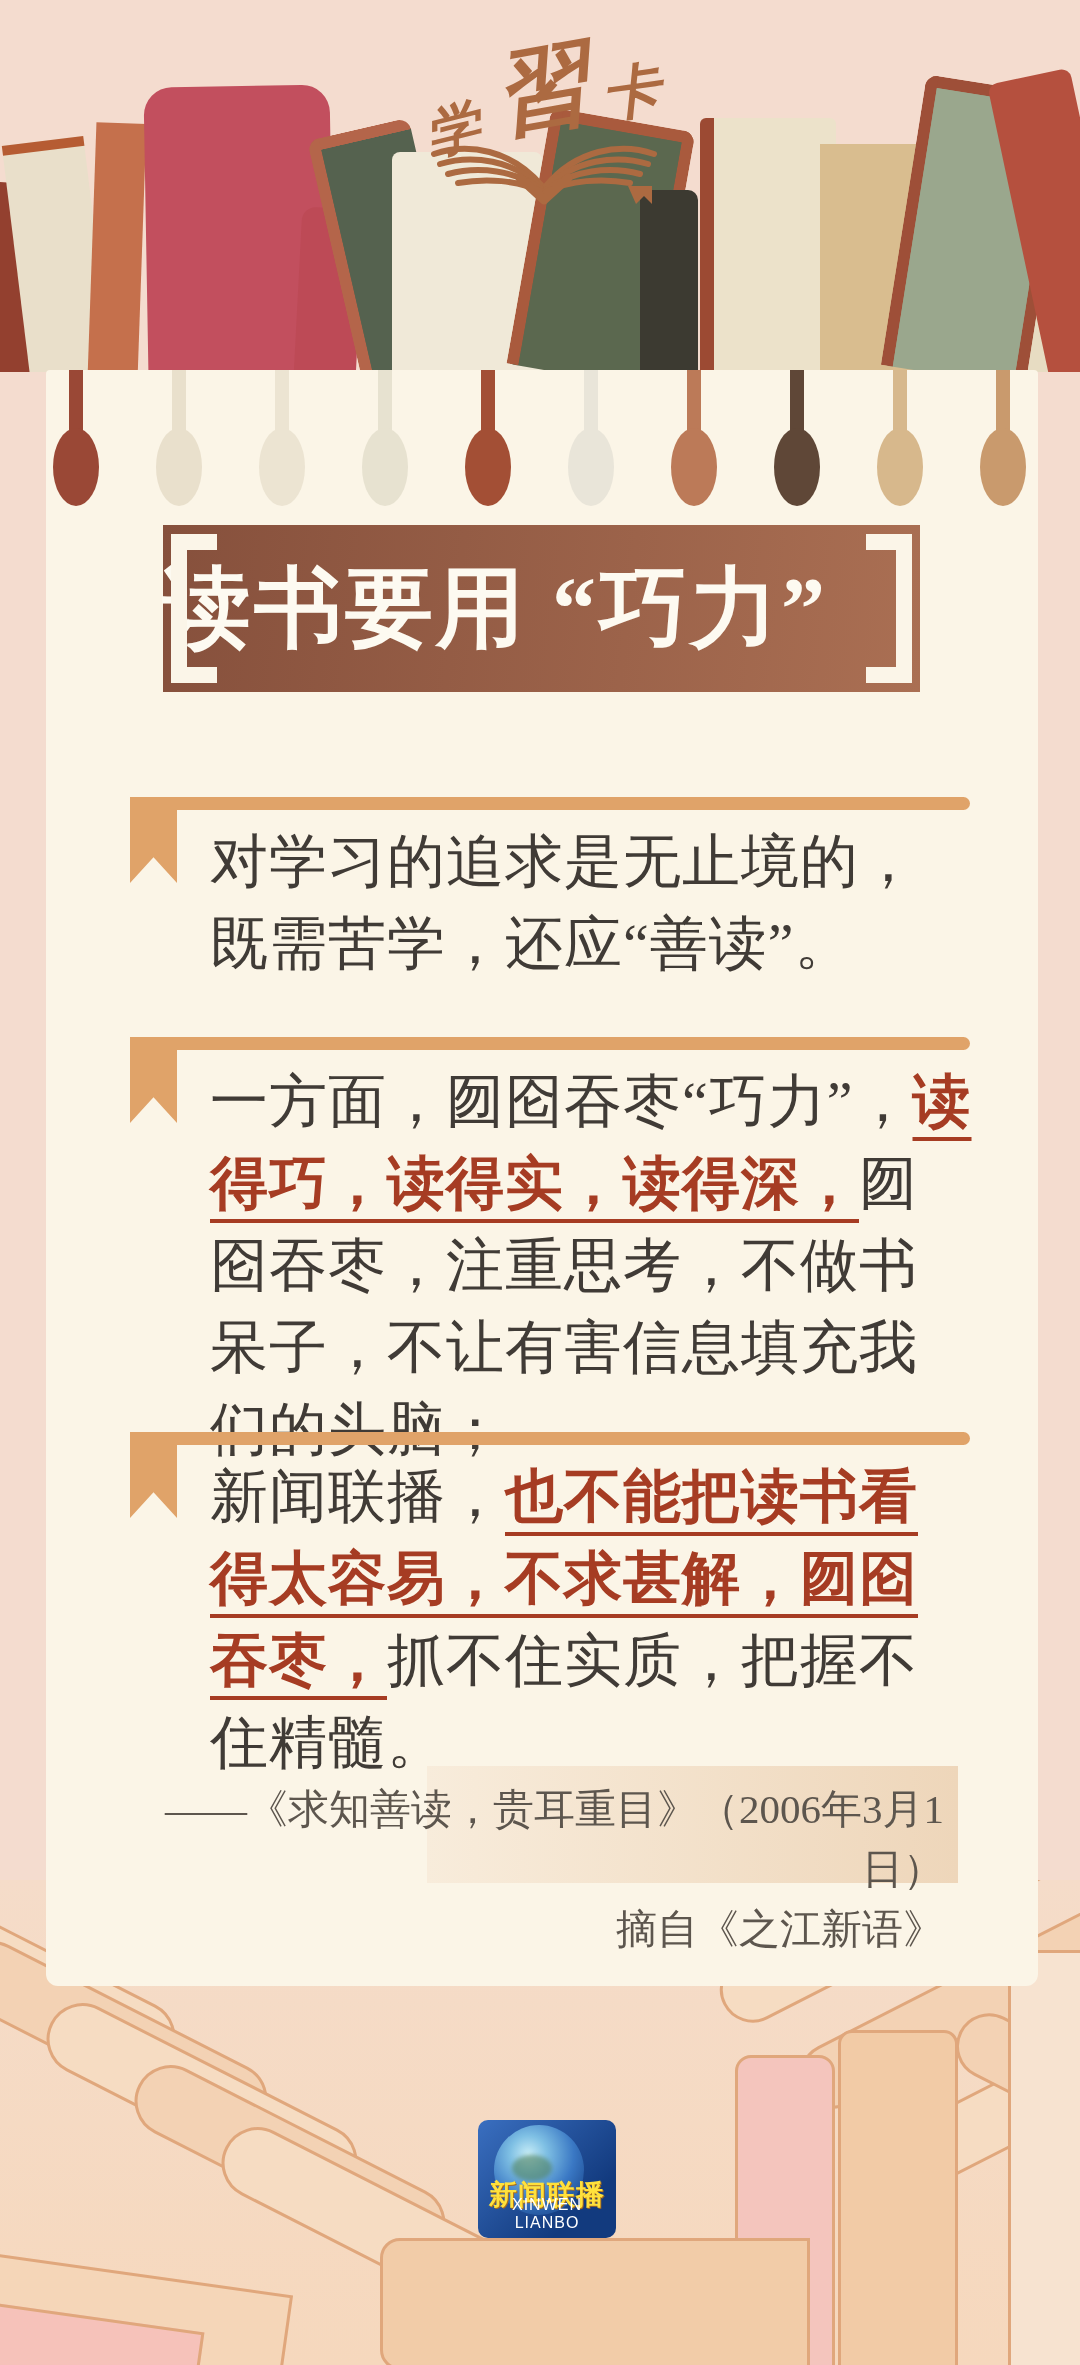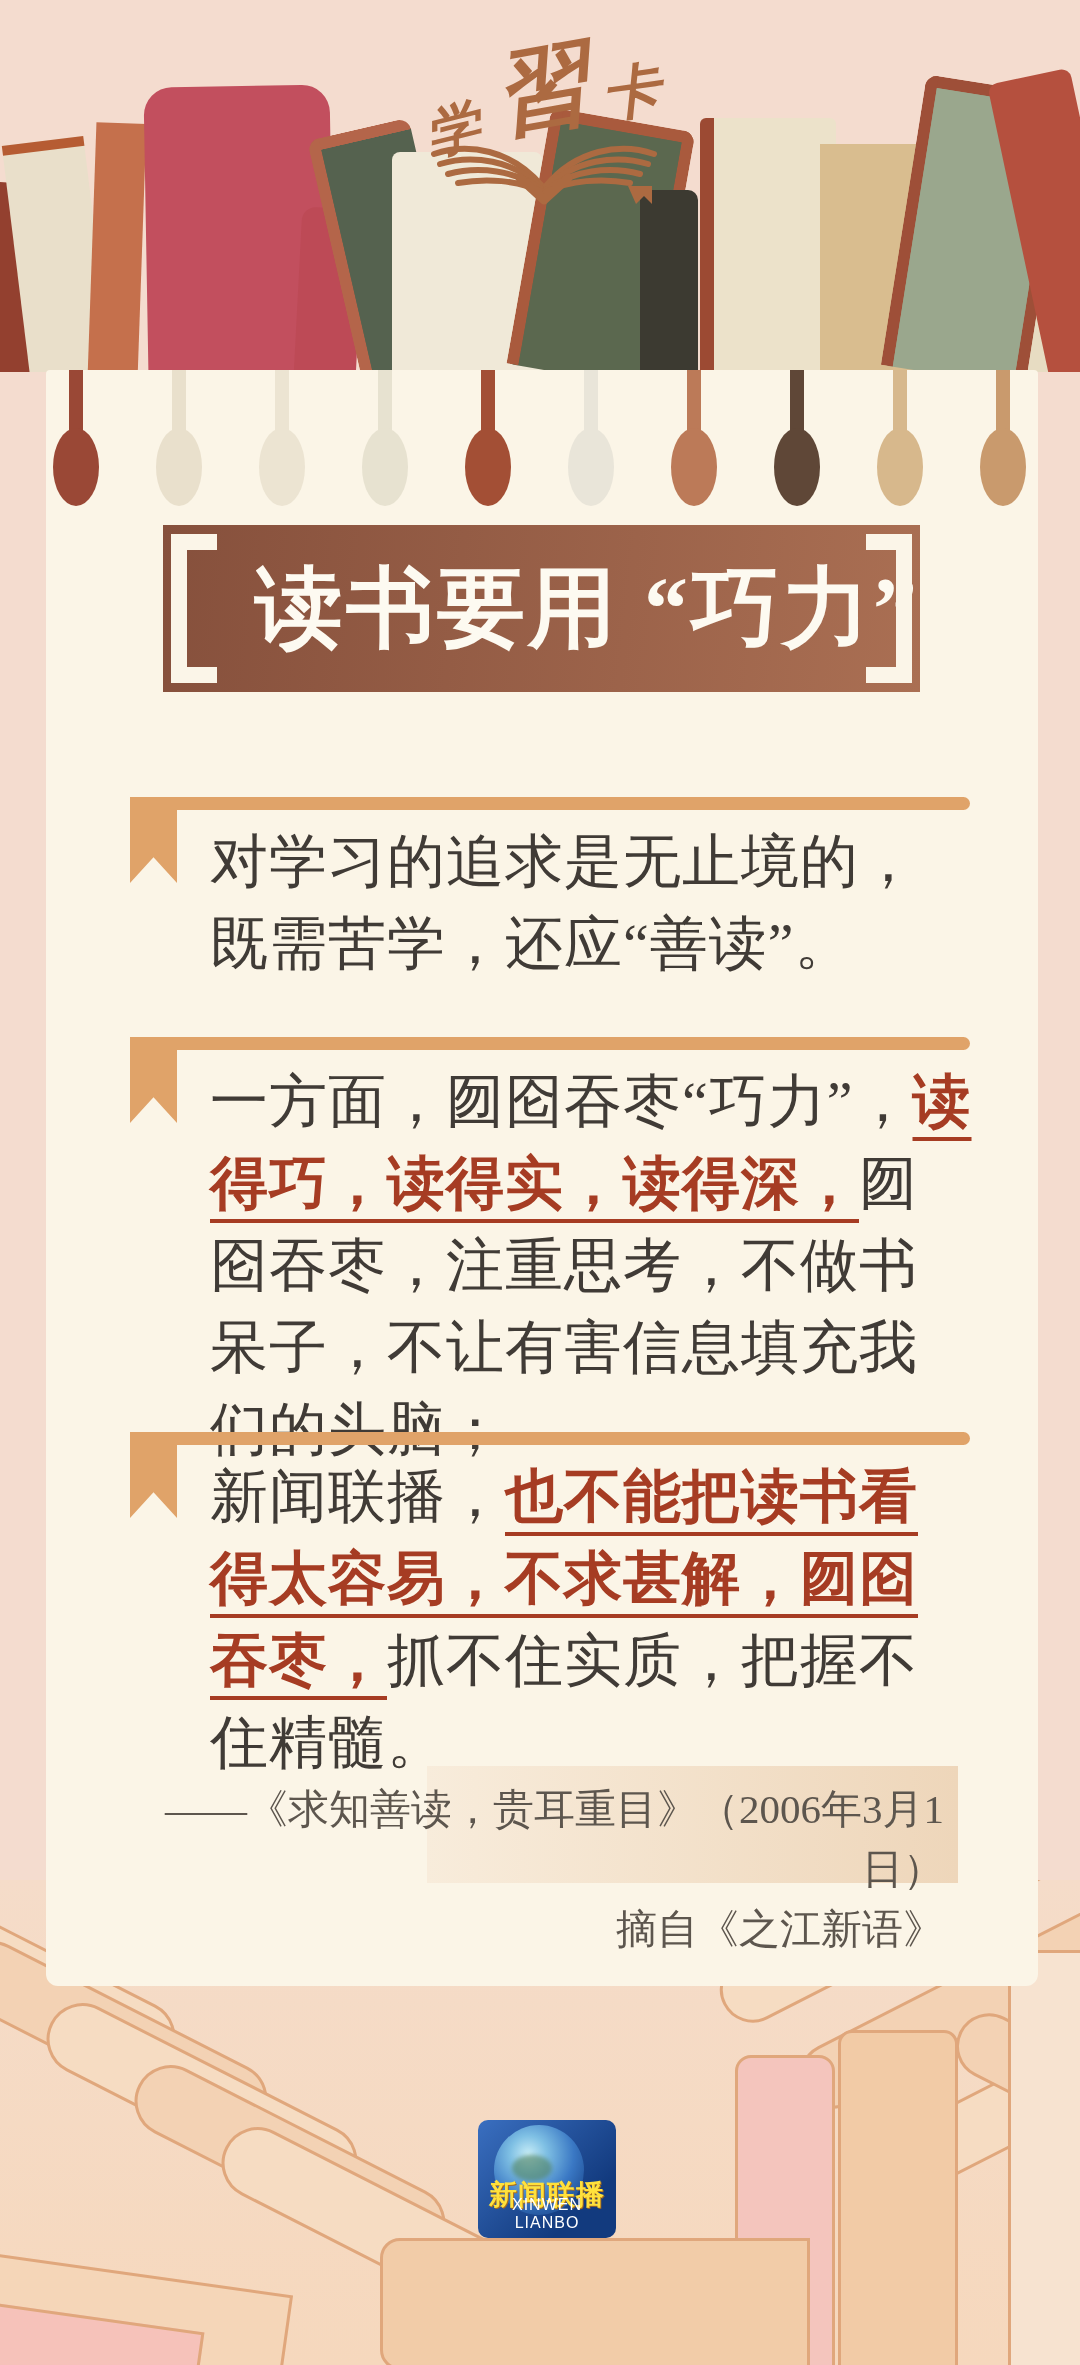--- a/index.html
+++ b/index.html
@@ -61,21 +61,21 @@
   .hole{position:absolute;top:0;width:0;height:0;}
   .hole::before{content:'';position:absolute;left:-7px;top:0;width:14px;height:86px;background:var(--c);}
   .hole::after{content:'';position:absolute;left:-23px;top:58px;width:46px;height:78px;border-radius:50%;background:var(--c);}
 
   
   .banner{position:absolute;left:117px;top:155px;width:757px;height:167px;
           background:linear-gradient(97deg,#86503c,#aa6f53);}
   .br{position:absolute;top:9px;bottom:9px;width:46px;border:16px solid #fbf5e8;box-sizing:border-box;}
   .br.l{left:8px;border-right:none;}
   .br.r{right:8px;border-left:none;}
-  .banner h1{margin:0;text-align:right;line-height:167px;font-size:88px;color:#fdfaf1;
+  .banner h1{margin:0;text-align:left;line-height:167px;font-size:88px;color:#fdfaf1;
              font-weight:700;letter-spacing:3px;white-space:nowrap;}
 
   
   .q{position:absolute;left:0;width:100%;}
   .q .rule{position:absolute;left:131px;right:68px;top:0;height:13px;background:#e0a369;border-radius:0 7px 7px 0;}
   .q .ribbon{position:absolute;left:84px;top:0;width:47px;height:86px;background:#e0a369;
              clip-path:polygon(0 0,100% 0,100% 100%,50% 70%,0 100%);}
   .q p{position:absolute;left:164px;top:24px;width:766px;margin:0;font-size:58px;line-height:82px;
        color:#403b36;letter-spacing:1px;}
   .q1{top:427px;} .q2{top:667px;} .q3{top:1062px;}

